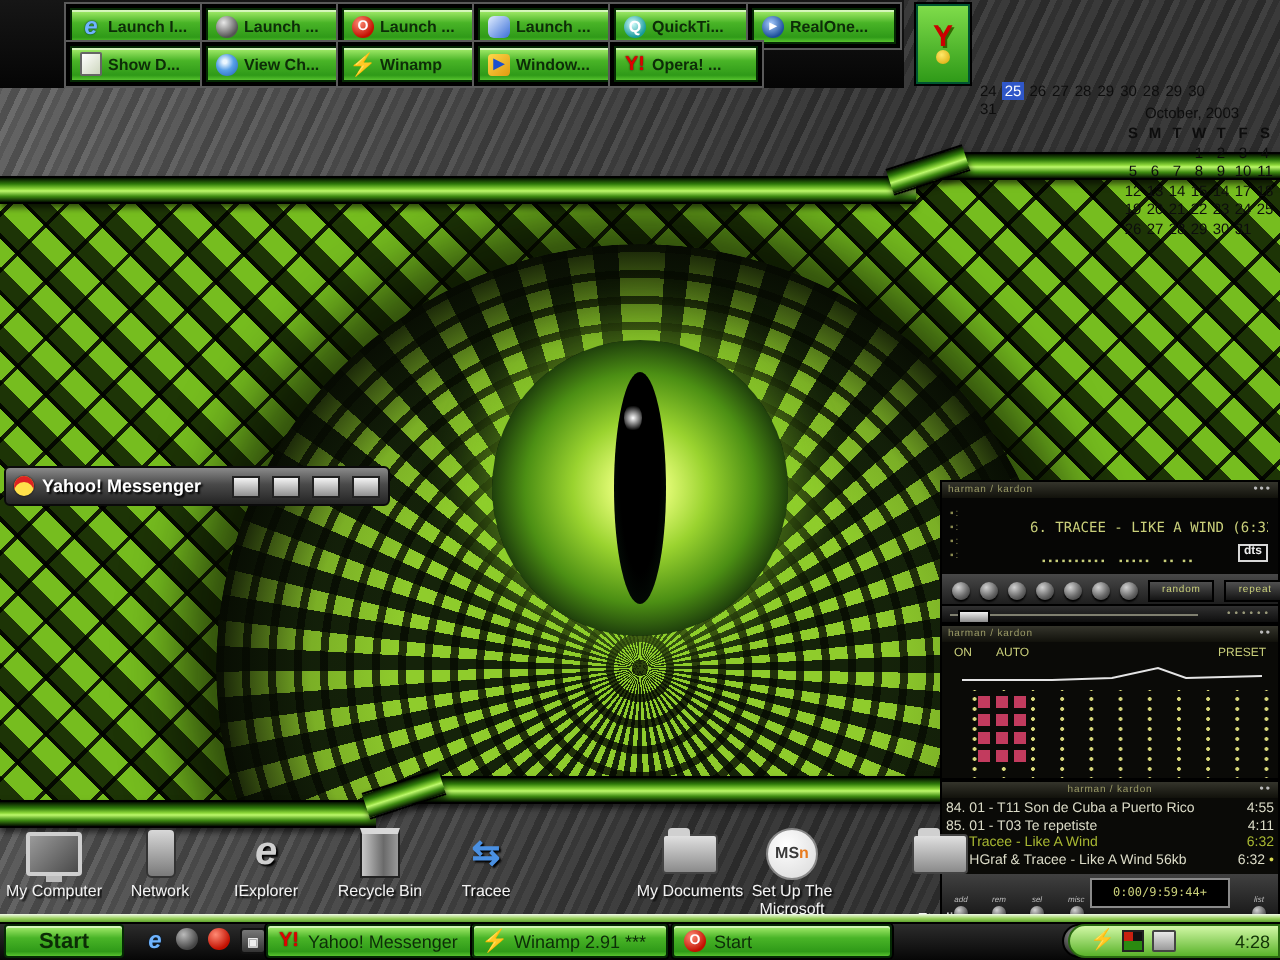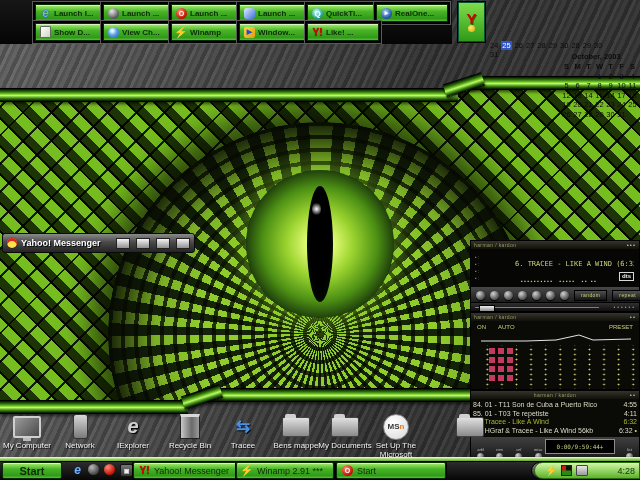--- a/index.html
+++ b/index.html
@@ -35,21 +35,21 @@
     border:1px solid #053;box-shadow:0 0 0 1px #000;display:flex;flex-direction:column;align-items:center;justify-content:center;cursor:pointer;}
   .ytile .y{color:#c00;font-weight:900;font-size:15px;line-height:13px;text-shadow:1px 1px 0 #360;}
   .ytile .dot{width:7px;height:7px;border-radius:50%;background:radial-gradient(circle at 40% 35%,#ffe96a,#d8a400);}
   .meterbox{left:486px;top:0;width:116px;height:34px;background:#040404;color:#fff;
     display:flex;align-items:center;justify-content:flex-start;padding-left:28px;font-size:12px;letter-spacing:1px;}
   
   .cal-prev{left:490px;top:41px;display:flex;gap:3px;font-size:7.5px;color:#0d0d0d;}
   .cal-prev .hl{background:#2f57c8;color:#fff;padding:0 1px;}
   .cal-ovf{left:490px;top:50px;font-size:7.5px;color:#0d0d0d;}
   .cal{right:2px;top:52px;width:84px;color:#0d0d0d;}
-  .cal-title{font-size:7.5px;text-align:center;margin-bottom:1px;font-weight:bold;}
+  .cal-title{font-size:7.5px;text-align:center;margin-bottom:1px;}
   .cal-grid{display:grid;grid-template-columns:repeat(7,11px);justify-content:end;
     font-size:7.5px;line-height:9.5px;text-align:center;}
   .cal-grid .hd{font-weight:bold;}
   
   .panel{left:0;top:90px;width:640px;height:312px;overflow:hidden;background:#0b0e06;}
   .diamonds{position:absolute;inset:0;
     background-image:
       repeating-linear-gradient(45deg,rgba(0,0,0,.85) 0 2px,rgba(0,0,0,0) 2px 20px),
       repeating-linear-gradient(-45deg,rgba(0,0,0,.85) 0 2px,rgba(0,0,0,0) 2px 20px),
       repeating-linear-gradient(45deg,#1d3406 0 10px,#76bd1f 10px 20px),
@@ -217,21 +217,21 @@
   <div class="gbtn" style="left:171px;top:23px;">
       <span class="icon12 i-bolt">⚡</span>
       <span>Winamp</span>
     </div>
   <div class="gbtn" style="left:239px;top:23px;">
       <span class="icon12 i-wmp">▶</span>
       <span>Window...</span>
     </div>
   <div class="gbtn" style="left:307px;top:23px;">
       <span class="icon12 i-yah">Y!</span>
-      <span>Like! ...</span>
+      <span>Opera! ...</span>
     </div>
 
   <div class="abs ytile">
     <span class="y">Y</span>
     <span class="dot"></span>
   </div>
 
   <div class="abs cal-prev">
     <span>24</span>
       <span class="hl">25</span>
@@ -425,26 +425,20 @@
         <span class="a-trash"></span>
       </span>
       <span class="lbl">Recycle Bin</span>
     </div>
   <div class="dicon" style="left:216px;">
       <span class="art">
         <span class="a-out">⇆</span>
       </span>
       <span class="lbl">Tracee</span>
     </div>
-  <div class="dicon" style="left:269px;">
-      <span class="art">
-        <span class="a-fold"></span>
-      </span>
-      <span class="lbl">Bens mappe</span>
-    </div>
   <div class="dicon" style="left:318px;">
       <span class="art">
         <span class="a-fold"></span>
       </span>
       <span class="lbl">My Documents</span>
     </div>
   <div class="dicon" style="left:369px;">
       <span class="art">
         <span class="a-msn">MS<i>n</i></span>
       </span>

